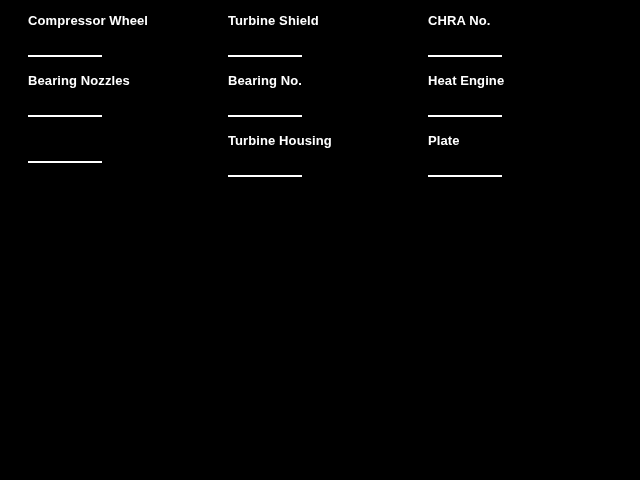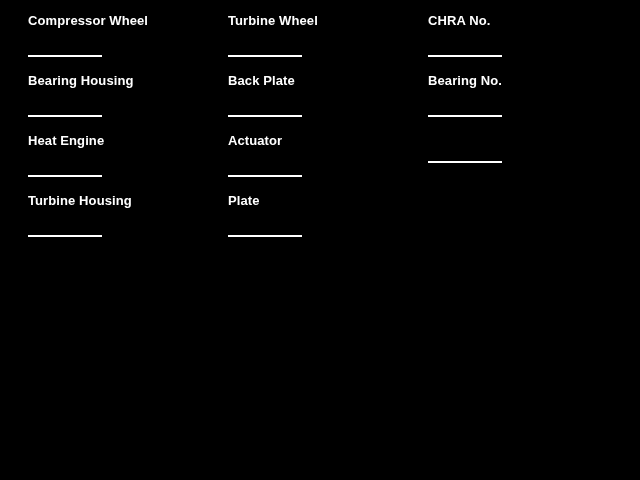--- a/index.html
+++ b/index.html
@@ -66,53 +66,45 @@
 
 <div id="form-panel">
   <div class="fields-grid">
 
     <div class="field">
       <span class="field-label">Compressor Wheel</span>
       <input class="field-input" type="text" value="" style="">
     </div>
 
     <div class="field">
-      <span class="field-label">Turbine Wheel</span>
+      <span class="field-label">Turbine Shield</span>
       <input class="field-input" type="text" value="" style="">
     </div>
 
     <div class="field">
       <span class="field-label">CHRA No.</span>
       <input class="field-input" type="text" value="" style="">
     </div>
 
     <div class="field">
-      <span class="field-label">Bearing Housing</span>
+      <span class="field-label">Bearing Nozzles</span>
       <input class="field-input" type="text" value="" style="">
     </div>
 
-    <div class="field">
-      <span class="field-label">Back Plate</span>
-      <input class="field-input" type="text" value="" style="">
-    </div>
 
     <div class="field">
       <span class="field-label">Bearing No.</span>
       <input class="field-input" type="text" value="" style="">
     </div>
 
     <div class="field">
       <span class="field-label">Heat Engine</span>
       <input class="field-input" type="text" value="" style="">
     </div>
 
-    <div class="field">
-      <span class="field-label">Actuator</span>
-      <input class="field-input" type="text" value="" style="">
-    </div>
 
     <div class="field">
       <input class="field-input" type="text" value="" style="">
     </div>
 
 
     <div class="field">
       <span class="field-label">Turbine Housing</span>
       <input class="field-input" type="text" value="" style="">
     </div>

